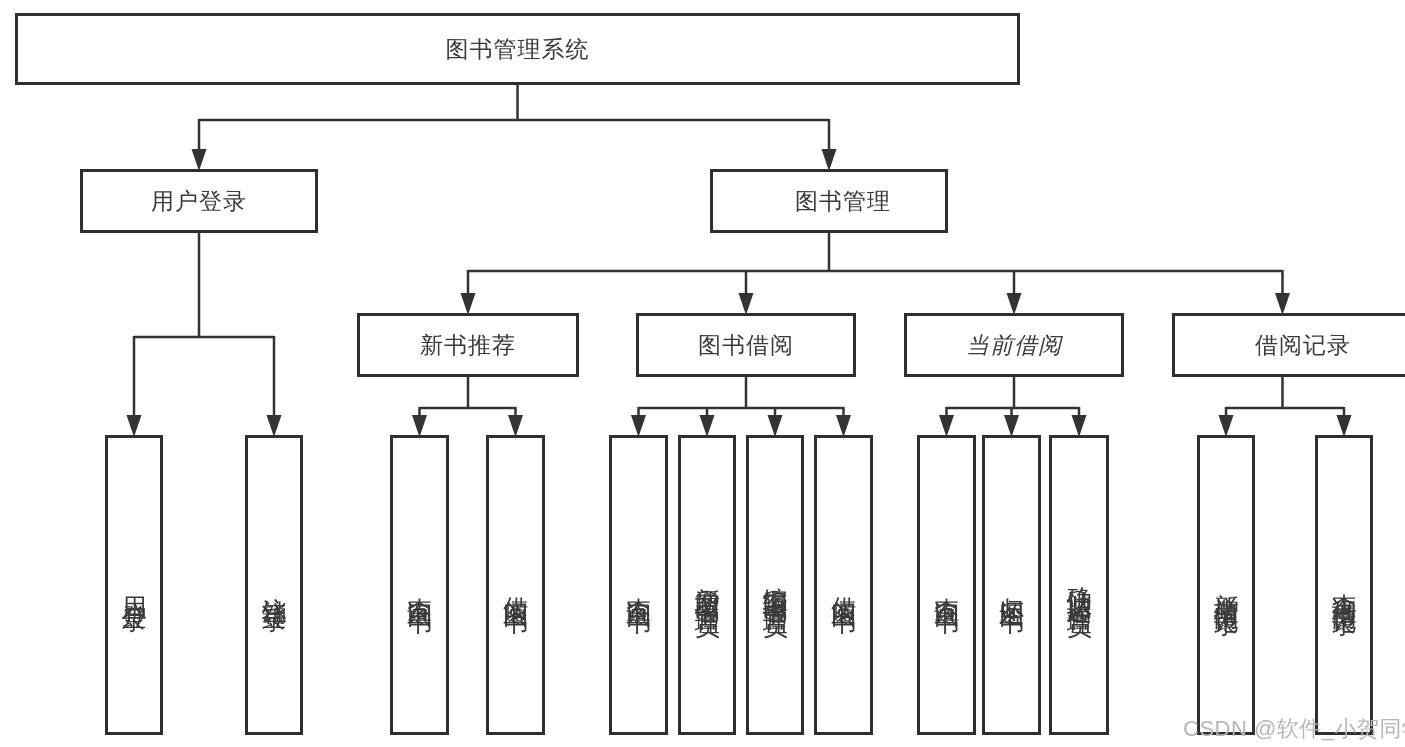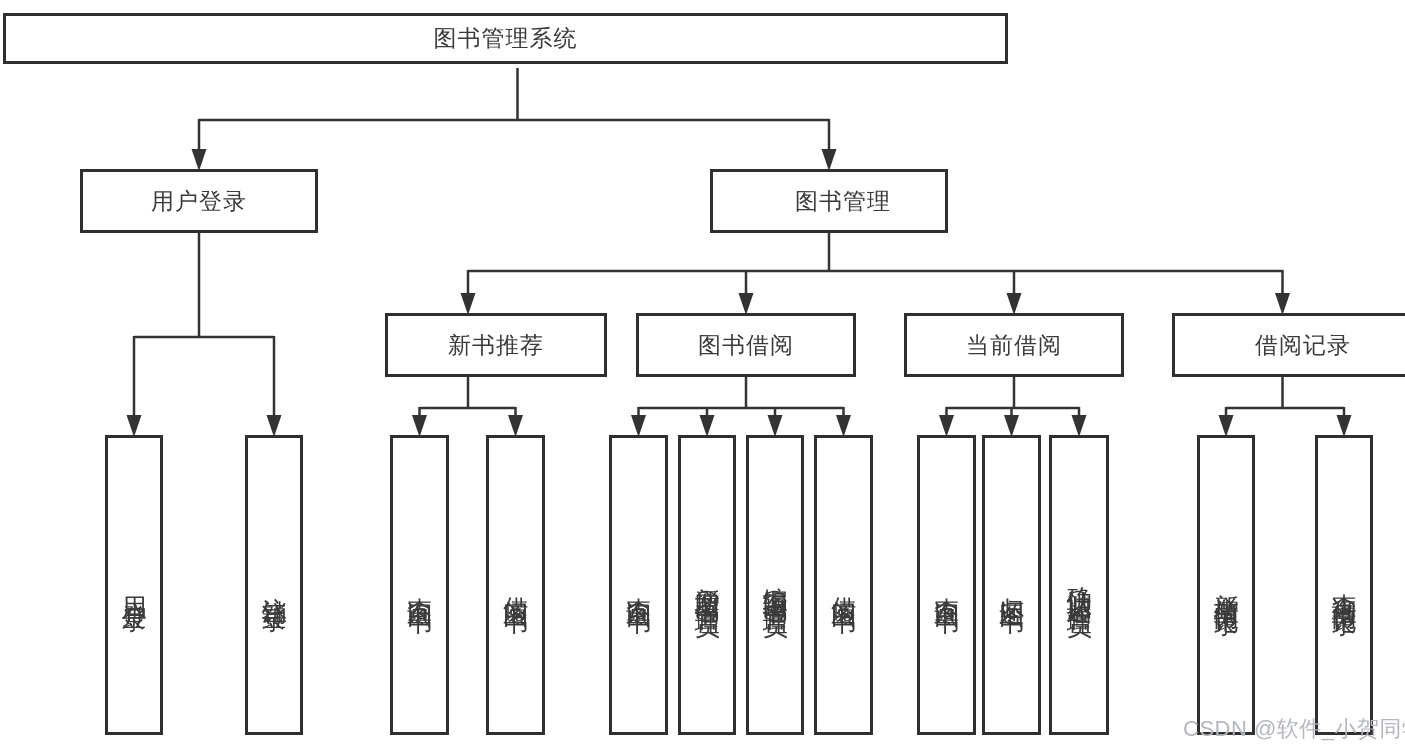--- a/index.html
+++ b/index.html
@@ -110,36 +110,36 @@
       <line x1="1282.5" y1="270" x2="1282.5" y2="295" stroke="#333333" stroke-width="2.5"></line>
       <polygon points="1275,293 1290,293 1282.5,315" fill="#333333"></polygon>
       <line x1="1282.5" y1="377" x2="1282.5" y2="408" stroke="#333333" stroke-width="2.5"></line>
       <line x1="1226" y1="408" x2="1344" y2="408" stroke="#333333" stroke-width="2.5"></line>
       <line x1="1226" y1="407" x2="1226" y2="417" stroke="#333333" stroke-width="2.5"></line>
       <polygon points="1218.5,415 1233.5,415 1226,437" fill="#333333"></polygon>
       <line x1="1344" y1="407" x2="1344" y2="417" stroke="#333333" stroke-width="2.5"></line>
       <polygon points="1336.5,415 1351.5,415 1344,437" fill="#333333"></polygon>
     </svg>
   <div id="nodes">
-      <div class="node h" style="left: 3px; top: 13px; width: 1005px; height: 51px; align-items: center;">
+      <div class="node h" style="left: 15px; top: 13px; width: 1005px; height: 72px; align-items: center;">
         <span class="label">图书管理系统</span>
       </div>
       <div class="node h" style="left: 80px; top: 169px; width: 238px; height: 64px;">
         <span class="label">用户登录</span>
       </div>
       <div class="node v" style="left: 105px; top: 435px; width: 58px; height: 300px;">
         <span class="label">用户登录</span>
       </div>
       <div class="node v" style="left: 245px; top: 435px; width: 58px; height: 300px;">
         <span class="label">注销登录</span>
       </div>
       <div class="node h" style="left: 710px; top: 169px; width: 238px; height: 64px; padding-left: 28px;">
         <span class="label">图书管理</span>
       </div>
-      <div class="node h" style="left: 357px; top: 313px; width: 222px; height: 64px; margin-left: 28px;">
+      <div class="node h" style="left: 357px; top: 313px; width: 222px; height: 64px;">
         <span class="label">新书推荐</span>
       </div>
       <div class="node v" style="left: 390px; top: 435px; width: 59px; height: 300px;">
         <span class="label">查询图书</span>
       </div>
       <div class="node v" style="left: 486px; top: 435px; width: 59px; height: 300px;">
         <span class="label">借阅图书</span>
       </div>
       <div class="node h" style="left: 636px; top: 313px; width: 220px; height: 64px;">
         <span class="label">图书借阅</span>
@@ -149,21 +149,21 @@
       </div>
       <div class="node v" style="left: 678px; top: 435px; width: 58px; height: 300px;">
         <span class="label">新增图书（管理员）</span>
       </div>
       <div class="node v" style="left: 746px; top: 435px; width: 58px; height: 300px;">
         <span class="label">编辑图书（管理员）</span>
       </div>
       <div class="node v" style="left: 814px; top: 435px; width: 59px; height: 300px;">
         <span class="label">借阅图书</span>
       </div>
-      <div class="node h" style="left: 904px; top: 313px; width: 220px; height: 64px;">
+      <div class="node h" style="left: 904px; top: 313px; width: 220px; height: 64px; font-style: italic;">
         <span class="label">当前借阅</span>
       </div>
       <div class="node v" style="left: 917px; top: 435px; width: 59px; height: 300px;">
         <span class="label">查询图书</span>
       </div>
       <div class="node v" style="left: 982px; top: 435px; width: 59px; height: 300px;">
         <span class="label">归还图书</span>
       </div>
       <div class="node v" style="left: 1049px; top: 435px; width: 60px; height: 300px;">
         <span class="label">确认归还（管理员）</span>

